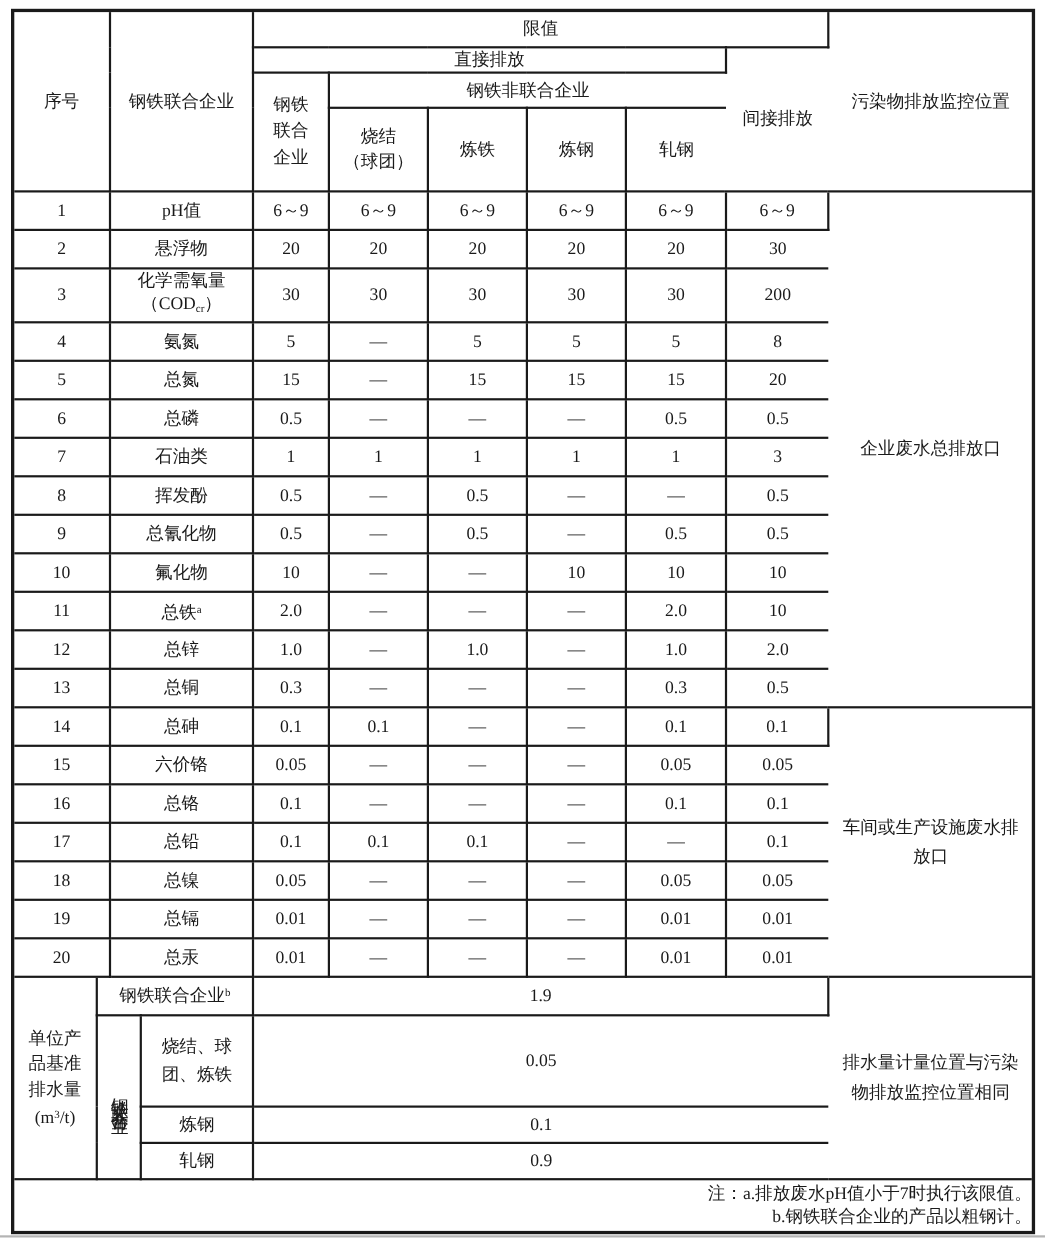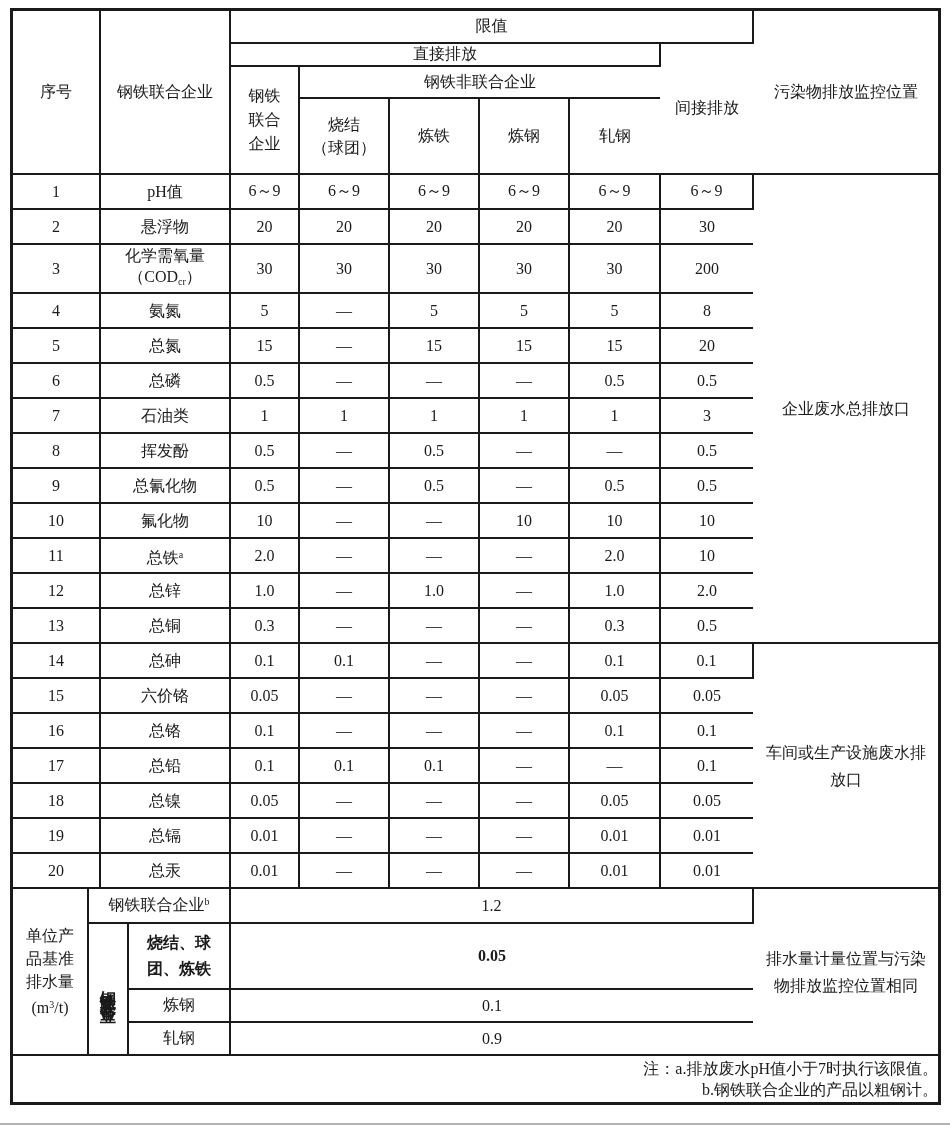--- a/index.html
+++ b/index.html
@@ -20,21 +20,21 @@
     font-size:16px;padding:0;overflow:hidden;
   }
   td:last-child{border-right:none;}
   tr.h1{height:32px;}
   tr.h2{height:20px;}
   tr.h3{height:32px;}
   tr.h4{height:76px;}
   #rows-body tr{height:35px;}
   #rows-body tr.tall{height:46px;}
   tr.b1{height:34px;}
-  tr.b2{height:66px;font-weight:bold;}
+  tr.b2{height:83px;}
   tr.b3{height:33px;}
   tr.b4{height:33px;}
   .lh{line-height:23px;}
   .cell-integrated{padding:0 15px;line-height:24px;}
   .c-name{line-height:21px;}
   sub{font-size:10px;vertical-align:-3px;margin-top:32px;}
   sup{font-size:10px;vertical-align:5px;}
   .mon-body{padding:0 12px;line-height:27px;}
   .unit-cell{line-height:23px;font-size:16px;margin-left:28px;}
   .vert-span{
@@ -310,21 +310,21 @@
       </colgroup>
       <tbody>
         <tr class="b1">
           <td rowspan="4" class="unit-cell">
             <span>单位产</span><br>
             <span>品基准</span><br>
             <span>排水量</span><br>
             <span><span>(m</span><sup>3</sup><span>/t)</span></span>
           </td>
           <td colspan="2"><span>钢铁联合企业</span><sup>b</sup></td>
-          <td>1.2</td>
+          <td>1.9</td>
           <td rowspan="4" class="mon-body">排水量计量位置与污染物排放监控位置相同</td>
         </tr>
         <tr class="b2">
           <td rowspan="3"><span class="vert-span">钢铁非联合企业</span></td>
           <td class="b2label">烧结、球团、炼铁</td>
           <td>0.05</td>
         </tr>
         <tr class="b3">
           <td>炼钢</td>
           <td>0.1</td>

